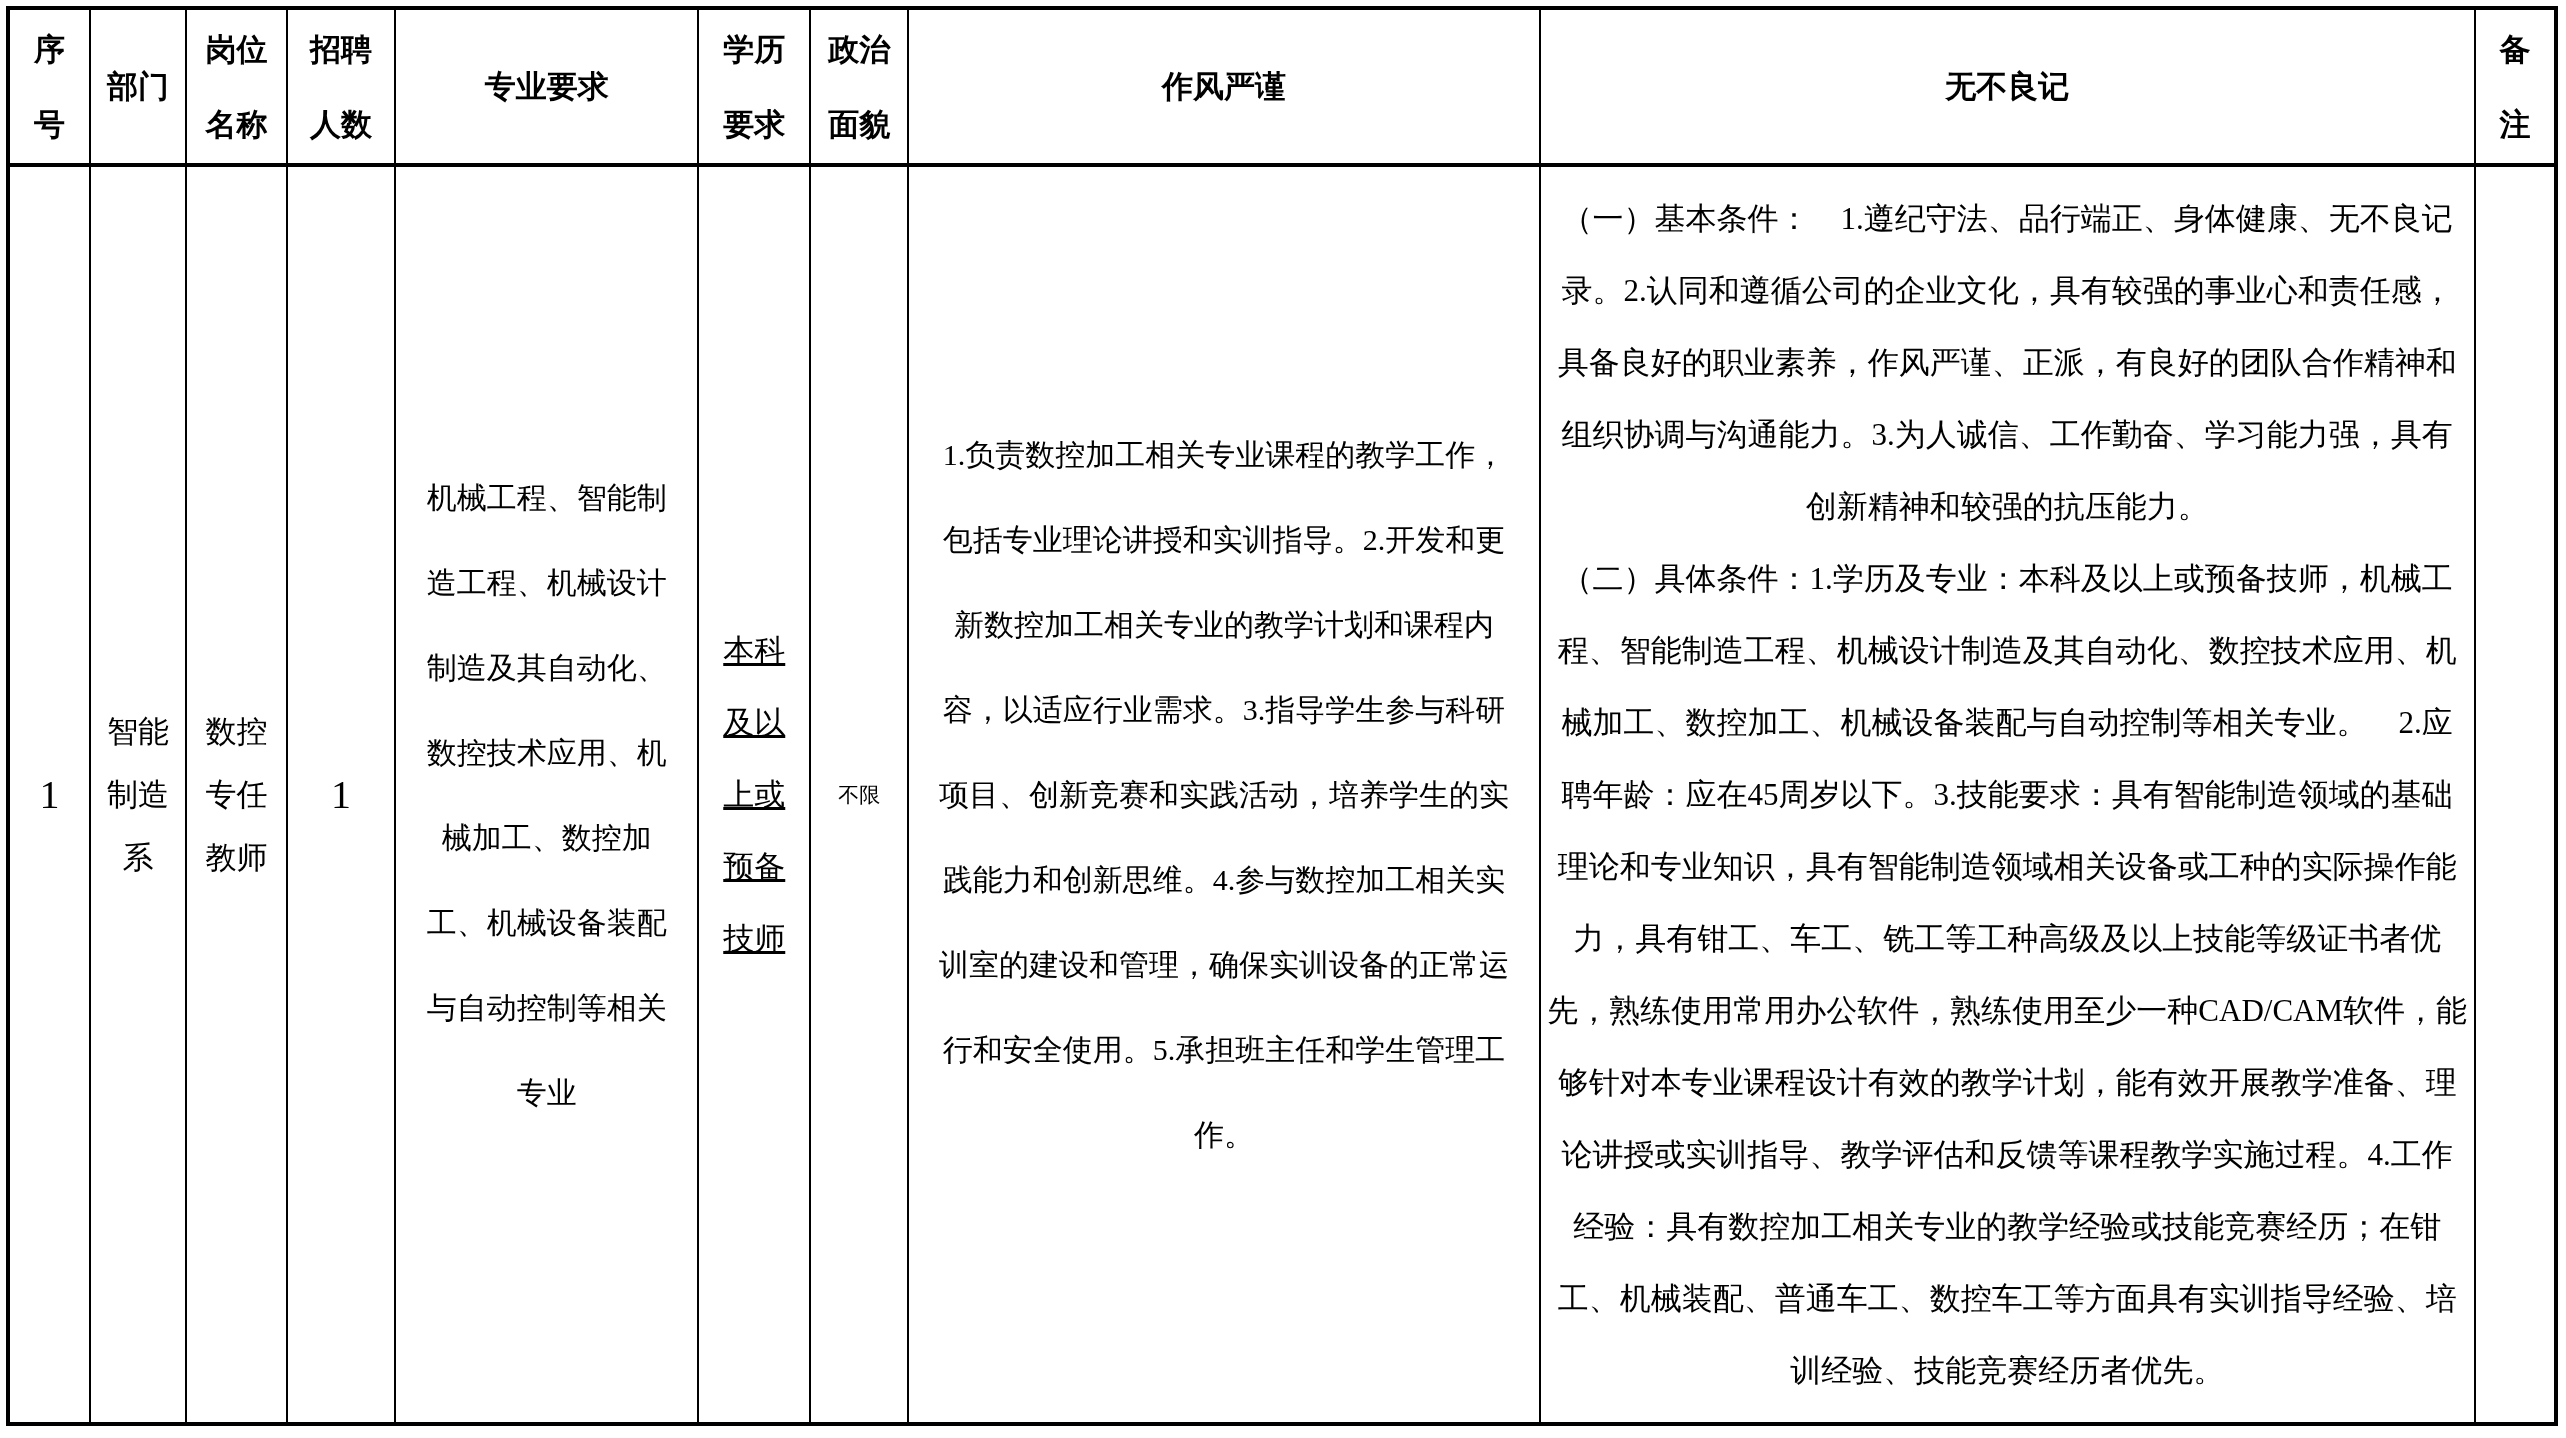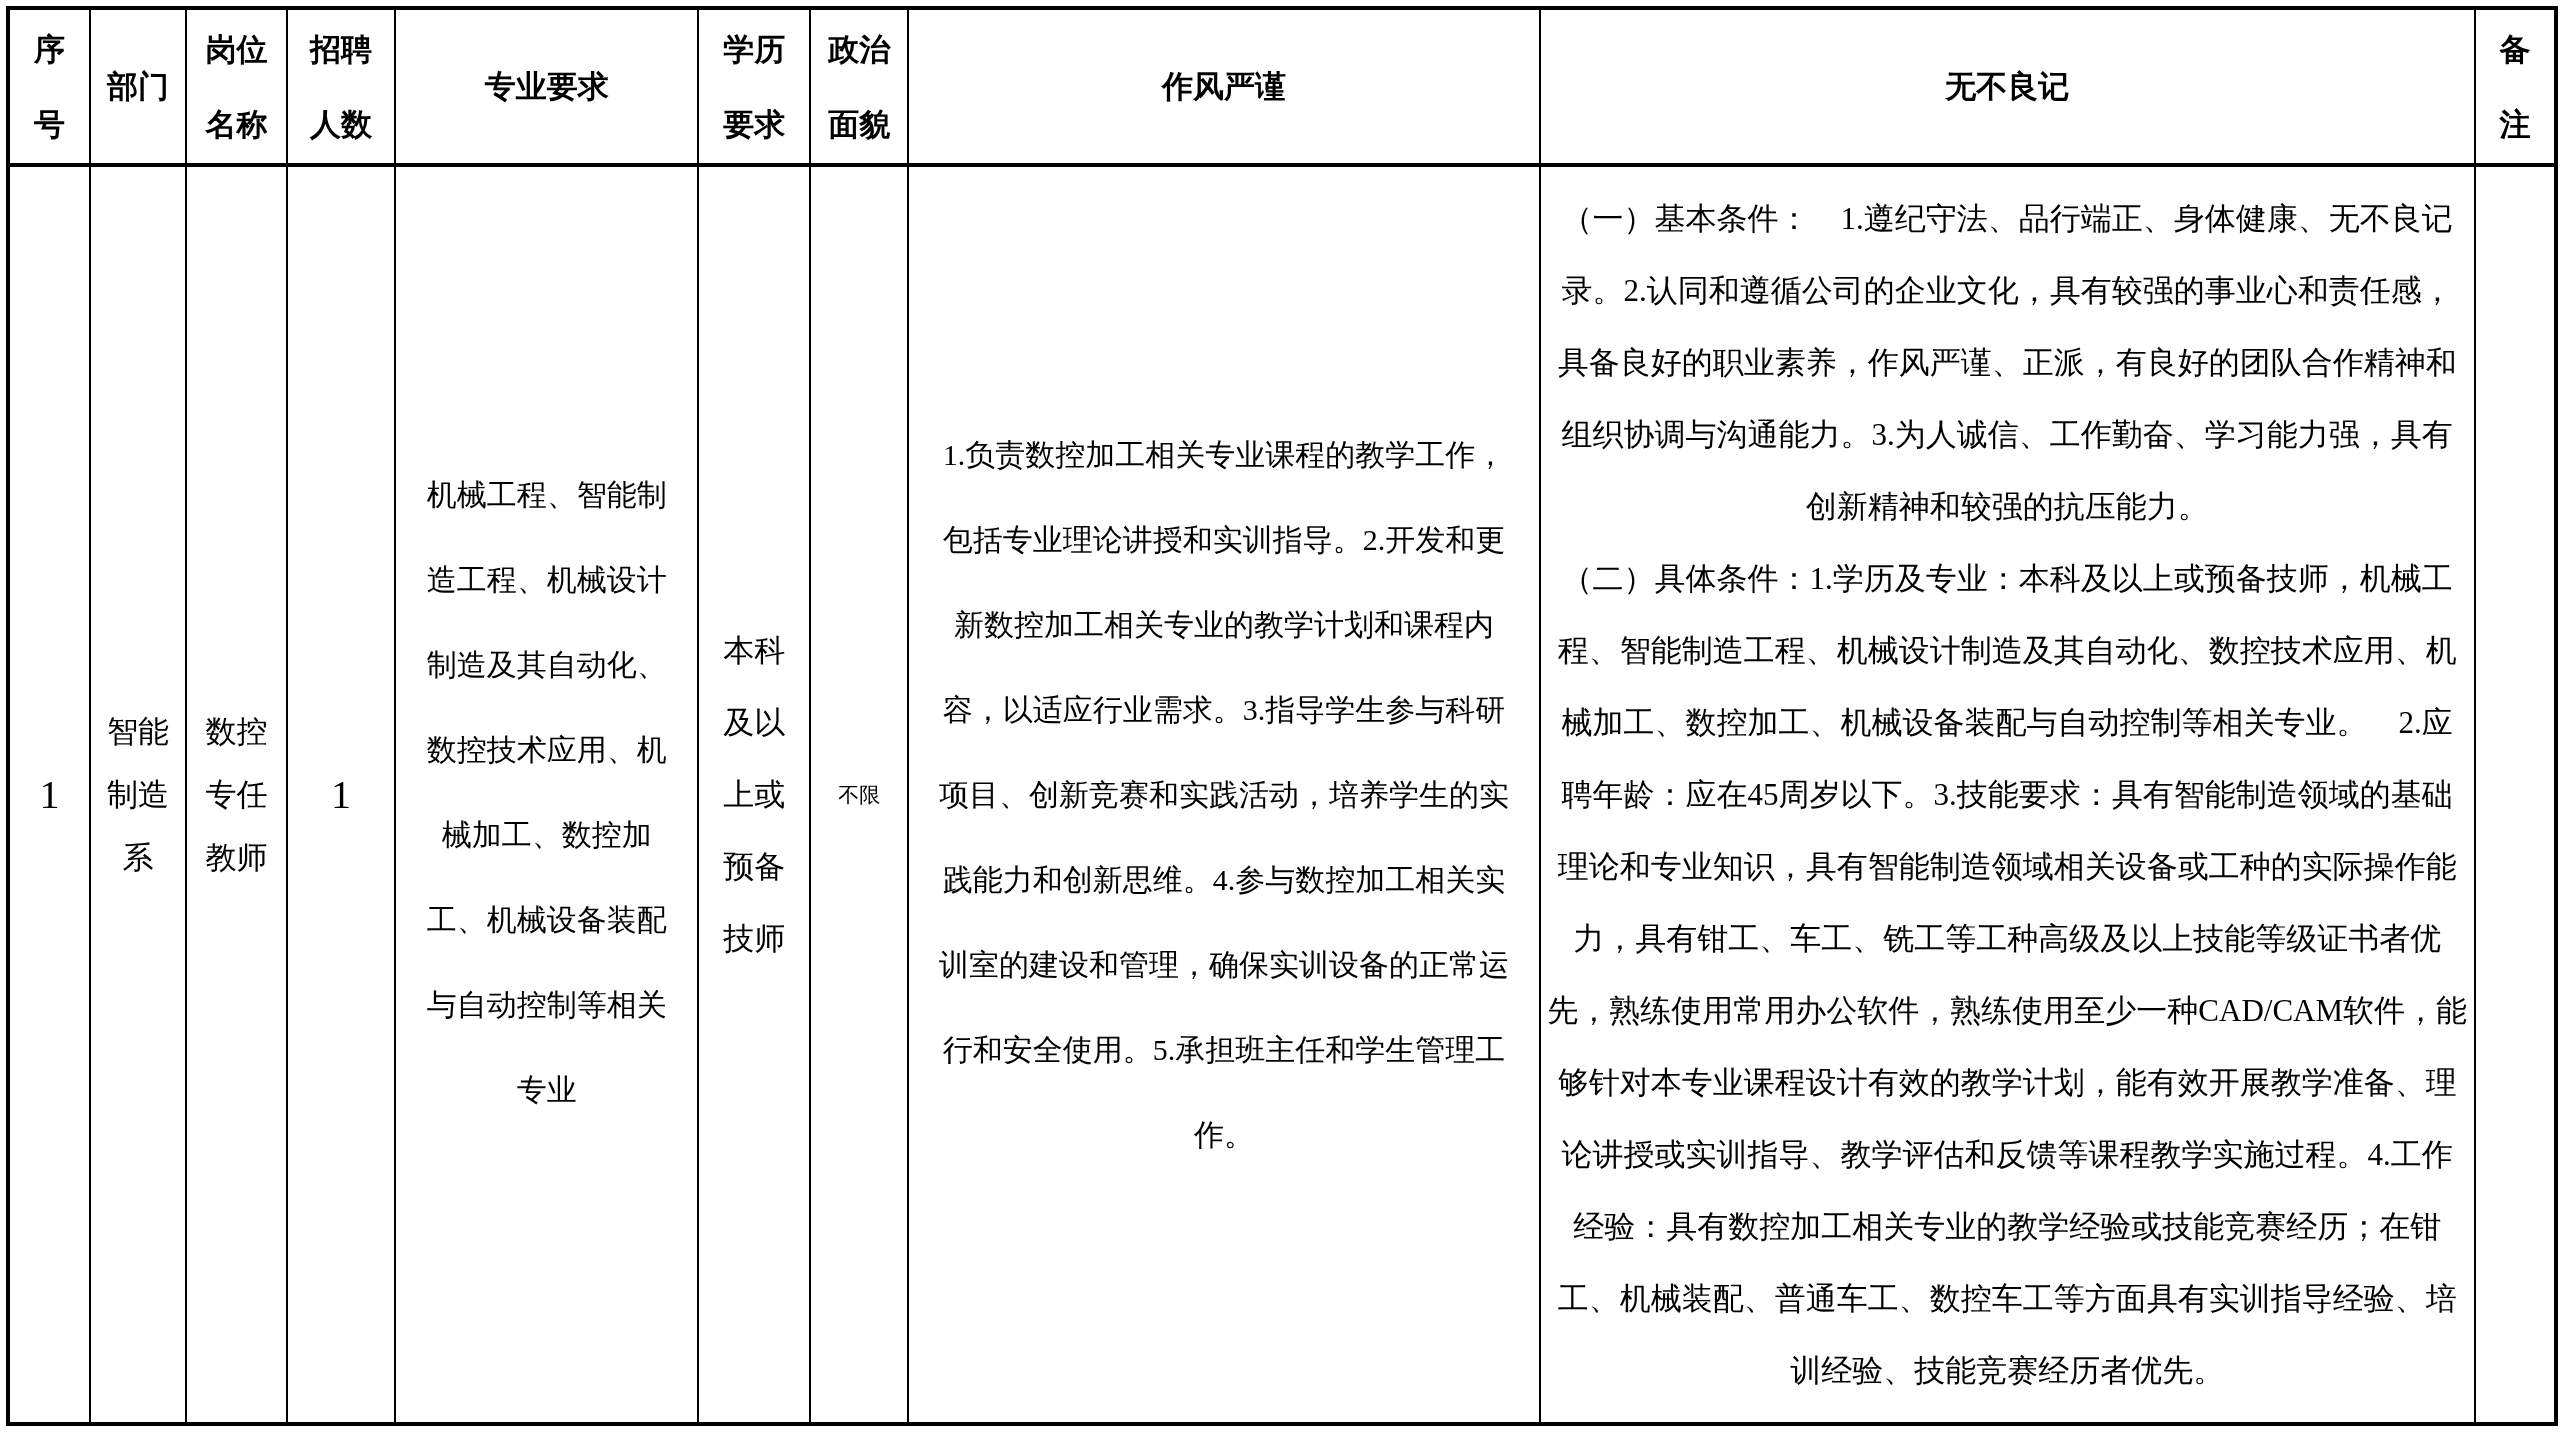--- a/index.html
+++ b/index.html
@@ -48,25 +48,25 @@
     font-size: 40px;
     line-height: 44px;
   }
   td.c-dept, td.c-pos {
     font-size: 31px;
     line-height: 63px;
   }
   td.c-major {
     font-size: 30px;
     line-height: 85px;
-    font-family: Liberation Mono, monospace;
   }
   td.c-edu {
     font-size: 31px;
     line-height: 72px;
+    text-decoration: underline;
   }
   td.c-pol {
     font-size: 21px;
     line-height: 40px;
   }
   td.c-desc {
     font-size: 30px;
     line-height: 85px;
     text-align: left;
     padding: 0 12px;

